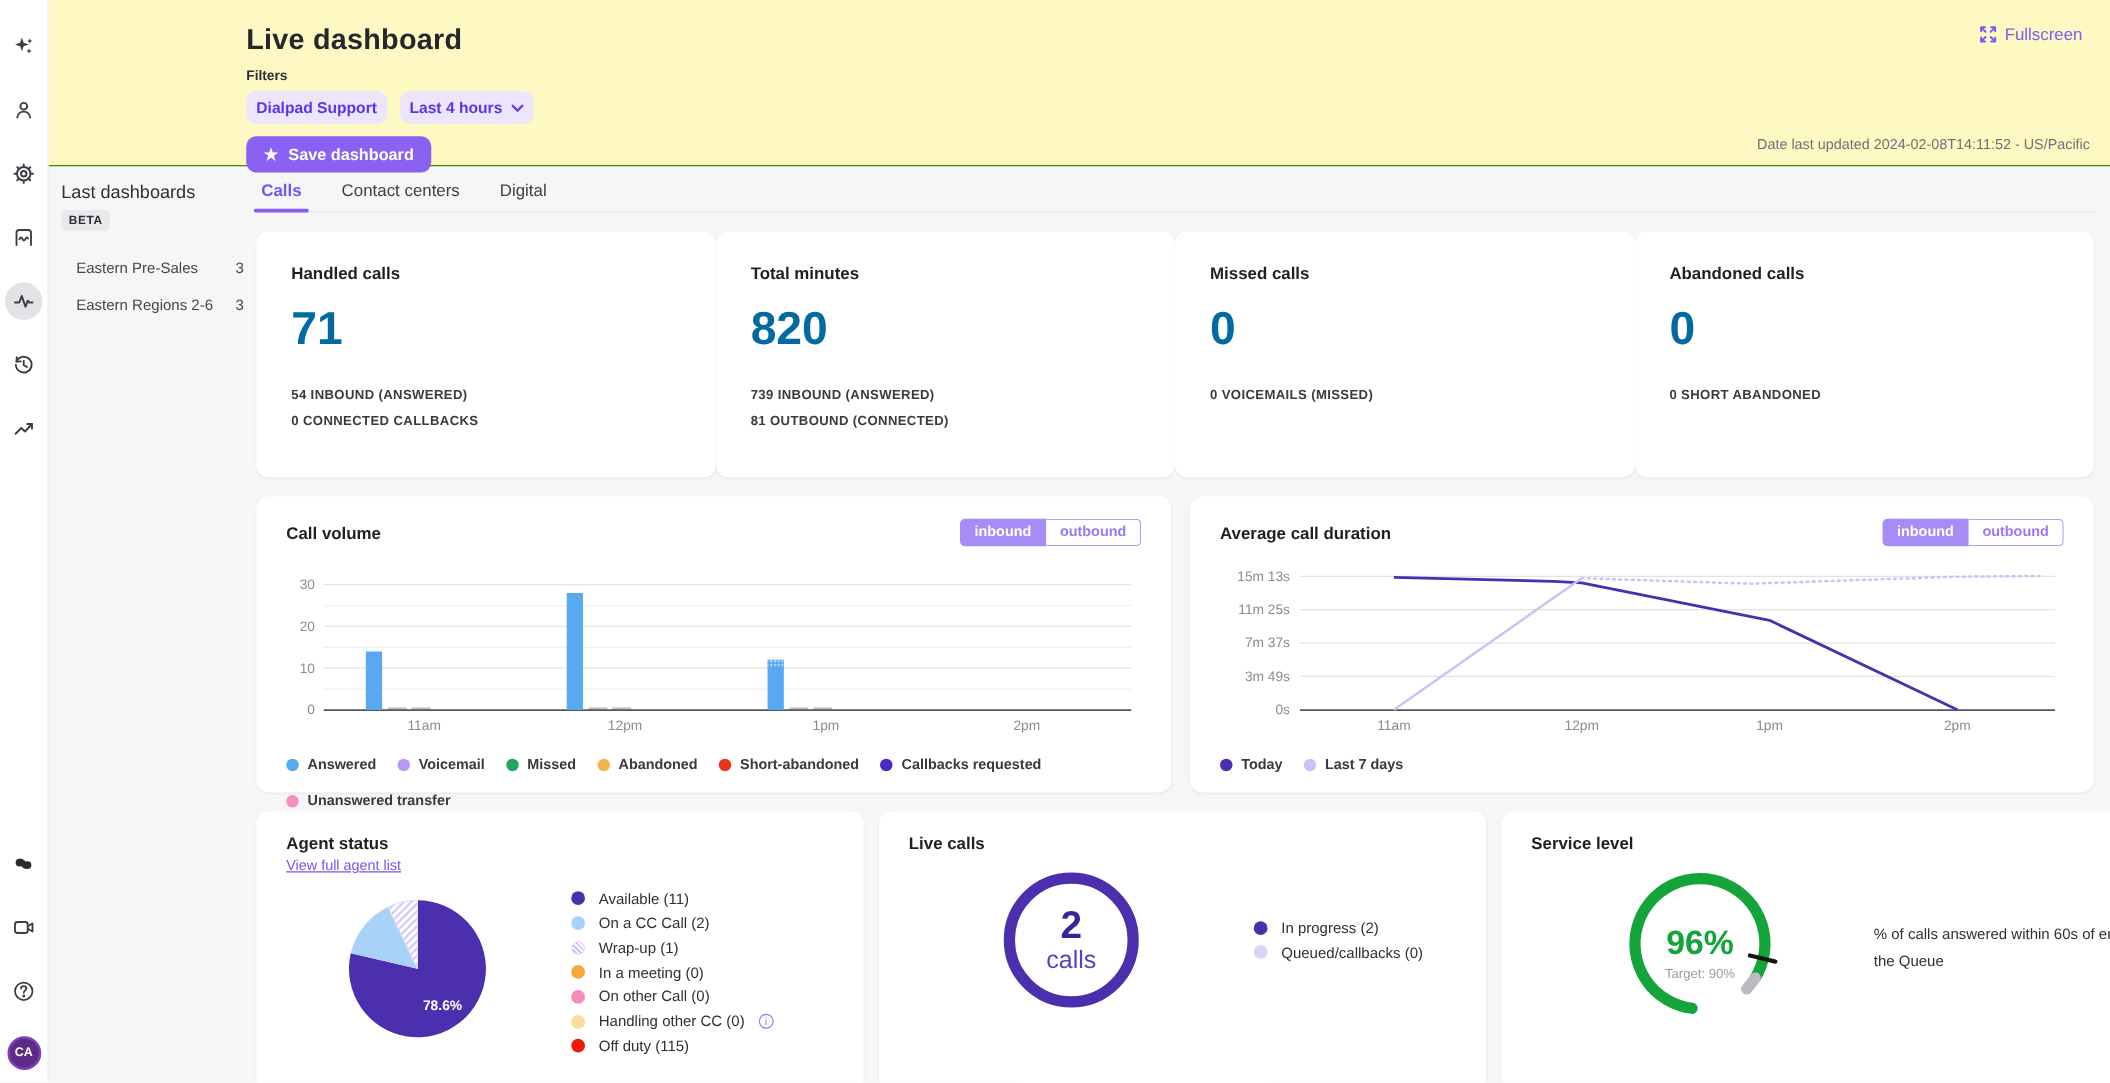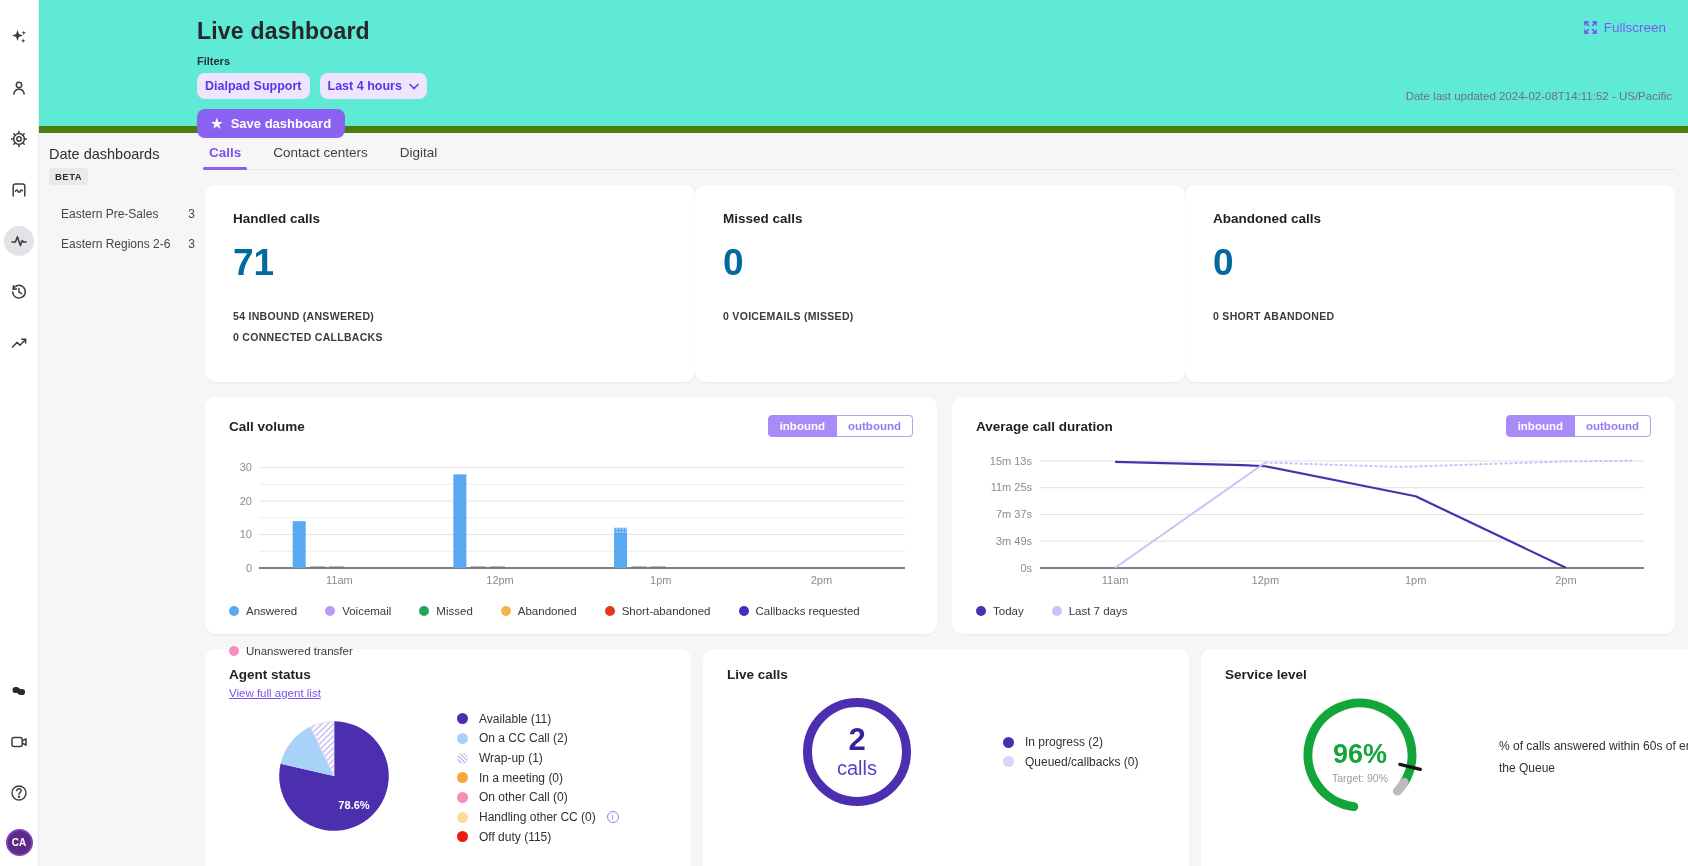--- a/index.html
+++ b/index.html
@@ -13,33 +13,33 @@
   .rail .ric { width:30px; height:30px; display:flex; align-items:center; justify-content:center;
     border-radius:50%; cursor:pointer; color:#3d3d45; }
   .rail .ric.active { background:#e3e3e7; }
   .rail .spacer { flex:1; }
   .avatar { width:27px; height:27px; border-radius:50%; background:#5d2a87; border:2px solid #7b40b8;
     color:#fff; font-size:10px; font-weight:bold; display:flex; align-items:center; justify-content:center; }
 
   
   .main-col { flex:1; display:flex; flex-direction:column; min-width:0; }
 
-  header.topbar { height:133px; background:#5eead4; border-bottom:7px solid #4d7c0f; position:relative; flex:none; }
+  header.topbar { height:133px; background:#fef9c3; border-bottom:1px solid #4d7c0f; position:relative; flex:none; }
   .title-block { position:absolute; left:158px; top:18px; }
   h1.page-title { font-size:23px; font-weight:bold; color:#26262d; letter-spacing:.2px; }
   .filters-label { font-size:11px; font-weight:bold; margin-top:10px; color:#2d2d34; }
   .chips { display:flex; gap:10px; margin-top:6px; }
   .chip { display:inline-flex; align-items:center; gap:7px; background:#ece5fc; color:#5d33ea;
     font-family:inherit; font-size:12.5px; font-weight:bold; border:none; border-radius:8px; padding:6px 8px; cursor:pointer; }
   .save-btn { margin-top:10px; display:inline-flex; align-items:center; gap:8px; background:#8a61f1; color:#fff;
     font-family:inherit; font-size:13px; font-weight:bold; border:none; border-radius:8px; padding:7px 14px; cursor:pointer; }
   .save-btn .star { font-size:13px; line-height:1; }
   .fullscreen { position:absolute; top:20px; right:22px; display:flex; align-items:center; gap:6px;
     color:#7a5af5; font-size:13.5px; cursor:pointer; background:none; border:none; font-family:inherit; }
-  .last-updated { position:absolute; right:16px; bottom:24px; font-size:11.5px; color:#70707a; }
+  .last-updated { position:absolute; right:16px; bottom:10px; font-size:11.5px; color:#70707a; }
 
   
   .content { flex:1; display:flex; min-height:0; }
   aside.saved { width:166px; flex:none; padding:13px 6px 0 10px; }
   .saved-title { font-size:14.5px; color:#2e2e35; }
   .beta-badge { display:inline-block; margin-top:6px; background:#e9e9eb; color:#2e2e35;
     font-size:9.5px; font-weight:bold; letter-spacing:.5px; padding:3px 6px; border-radius:4px; }
   .saved-list { margin-top:14px; list-style:none; }
   .saved-item { display:flex; justify-content:space-between; padding:8px 4px 8px 12px;
     font-size:12px; color:#45454c; cursor:pointer; border-radius:6px; }
@@ -67,21 +67,21 @@
   .chart-card.cv { flex:0 0 732px; }
   .chart-card.acd { flex:1; }
   .chart-head { display:flex; justify-content:space-between; align-items:center; }
   .chart-head h3 { font-size:13.5px; color:#1f1f26; }
   .toggle { display:flex; }
   .toggle button { font-family:inherit; font-size:11.5px; font-weight:bold; padding:4px 11px; cursor:pointer;
     border:1px solid #b5a0f7; background:#fff; color:#9878f4; }
   .toggle button:first-child { border-radius:4px 0 0 4px; }
   .toggle button:last-child { border-radius:0 4px 4px 0; border-left:none; }
   .toggle button.sel { background:#a78bf6; color:#fff; border-color:#a78bf6; }
-  .legend { display:flex; gap:28px; margin-top:4px; align-items:center; flex-wrap:wrap; }
+  .legend { display:flex; gap:17px; margin-top:4px; align-items:center; flex-wrap:wrap;font-weight:bold; }
   .legend .li { display:flex; align-items:center; gap:7px; font-size:11.5px; color:#38383f; }
   .dot { width:10px; height:10px; border-radius:50%; flex:none; }
   .dot.hatch { background:repeating-linear-gradient(45deg,#fff 0 1.5px,#cdbcf7 1.5px 3px); border:1px solid #e2daf9; }
   svg text.tick { font-size:11px; fill:#8b8b92; font-family:"Liberation Sans", sans-serif; }
 
   .bottom-card { height:227px; padding:18px 24px 0; }
   .bottom-card h3 { font-size:13.5px; color:#1f1f26; }
   .bc-agent { flex:0 0 486px; }
   .bc-live  { flex:0 0 486px; }
   .bc-service { flex:1; }
@@ -210,21 +210,21 @@
             <path d="M14 10.6 V14 H10.6 M14 14 L10.2 10.2"></path>
           </svg>
         <span>Fullscreen</span>
       </button>
       <div class="last-updated">Date last updated 2024-02-08T14:11:52 - US/Pacific</div>
     </header>
 
     <div class="content">
 
       <aside class="saved">
-        <div class="saved-title">Date dashboards</div>
+        <div class="saved-title">Last dashboards</div>
         <span class="beta-badge">BETA</span>
         <ul class="saved-list">
             <li class="saved-item">
               <span>Eastern Pre-Sales</span>
               <span>3</span>
             </li>
             <li class="saved-item">
               <span>Eastern Regions 2-6</span>
               <span>3</span>
             </li>
@@ -238,20 +238,28 @@
             <button class="tab">Digital</button>
           </nav>
 
         <section class="row stats">
             <article class="card stat-card">
               <h3>Handled calls</h3>
               <div class="num">71</div>
               <ul class="details">
                 <li>54 INBOUND (ANSWERED)</li>
                 <li>0 CONNECTED CALLBACKS</li>
+              </ul>
+            </article>
+            <article class="card stat-card">
+              <h3>Total minutes</h3>
+              <div class="num">820</div>
+              <ul class="details">
+                <li>739 INBOUND (ANSWERED)</li>
+                <li>81 OUTBOUND (CONNECTED)</li>
               </ul>
             </article>
             <article class="card stat-card">
               <h3>Missed calls</h3>
               <div class="num">0</div>
               <ul class="details">
                 <li>0 VOICEMAILS (MISSED)</li>
               </ul>
             </article>
             <article class="card stat-card">

